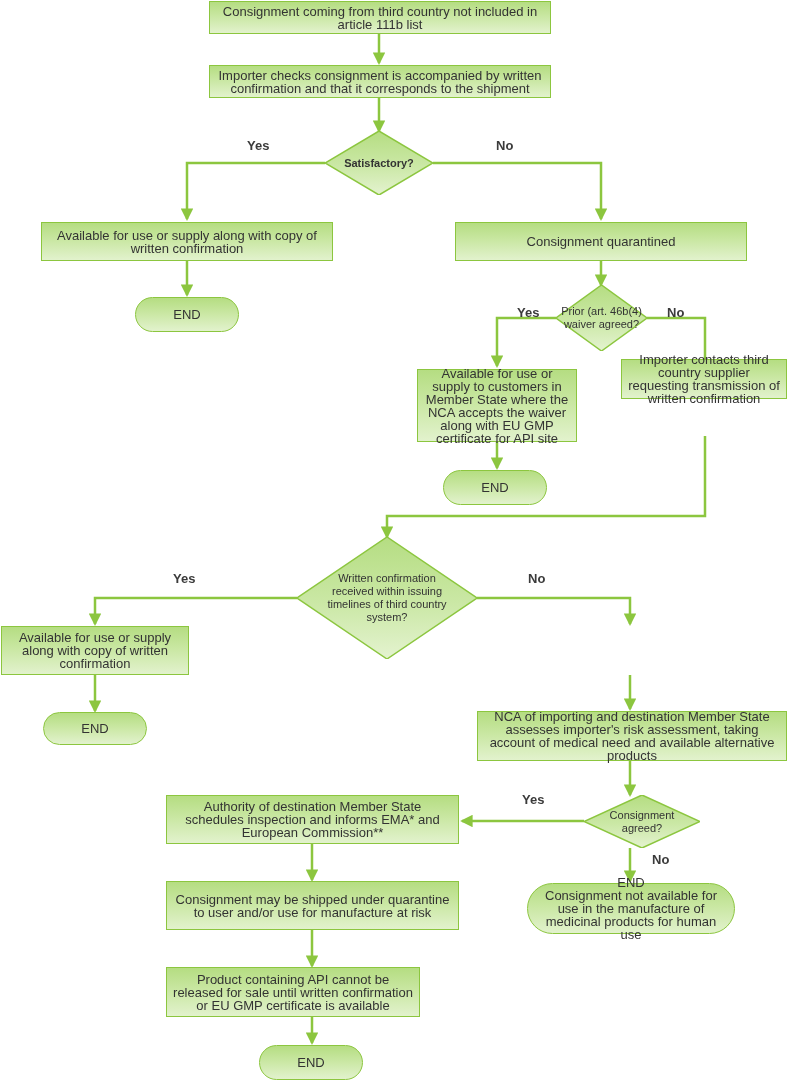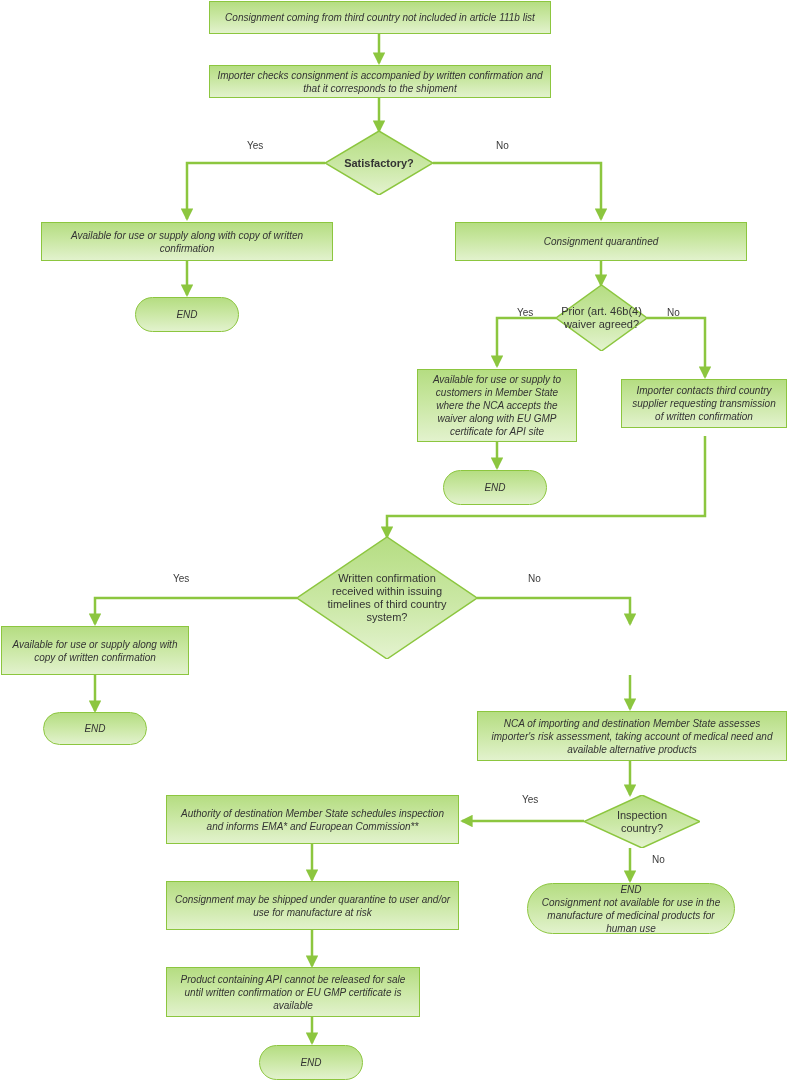--- a/index.html
+++ b/index.html
@@ -26,24 +26,23 @@
     pointer-events: none;
   }
   .node {
     position: absolute;
     box-sizing: border-box;
     display: flex;
     align-items: center;
     justify-content: center;
     text-align: center;
     color: #333333;
-    font-size: 10px;
+    font-size: 13px;
     line-height: 13px;
     z-index: 2;
-    font-style: italic;
   }
   .rect {
     border: 1px solid #8cc63f;
     background: linear-gradient(to bottom, #b5dd82 0%, #c9e7a2 45%, #e2f2cd 100%);
     padding: 2px 6px;
   }
   .terminator {
     border: 1px solid #8cc63f;
     border-radius: 999px;
     background: linear-gradient(to bottom, #b5dd82 0%, #c9e7a2 45%, #e2f2cd 100%);
@@ -71,24 +70,25 @@
     text-align: center;
     color: #333333;
     font-size: 11px;
     line-height: 13px;
     padding: 0 6px;
     box-sizing: border-box;
   }
   .branch-label {
     position: absolute;
     color: #3b3b3b;
-    font-size: 10px;
+    font-size: 13px;
     line-height: 13px;
     white-space: nowrap;
     z-index: 3;
+    font-weight: bold;
   }
 </style>
 </head>
 <body>
 
 <div id="flowchart">
 
   <svg id="edges" width="787" height="1081" viewBox="0 0 787 1081" xmlns="http://www.w3.org/2000/svg">
     <defs>
       <marker id="arrow" viewBox="0 0 10 10" refX="8.5" refY="5" markerWidth="5" markerHeight="5" orient="auto-start-reverse">
@@ -194,21 +194,21 @@
   <div class="branch-label" style="left:667px; top:306px;">No</div>
 
   <div class="node rect" style="left:417px; top:369px; width:160px; height:73px;">
     <span>Available for use or supply to customers in Member State where the NCA accepts the waiver along with EU GMP certificate for API site</span>
   </div>
 
   <div class="node terminator" style="left:443px; top:470px; width:104px; height:35px;">
     <span>END</span>
   </div>
 
-  <div class="node rect" style="left:621px; top:379px; width:166px; height:49px;">
+  <div class="node rect" style="left:621px; top:359px; width:166px; height:40px;">
     <span>Importer contacts third country supplier requesting transmission of written confirmation</span>
   </div>
 
   <div class="decision-wrap" style="left:297px; top:537px; width:180px; height:122px;">
     <svg class="decision-shape" viewBox="0 0 180 122" preserveAspectRatio="none">
       <defs>
         <linearGradient id="dg3" x1="0" y1="0" x2="0" y2="1">
           <stop offset="0%" stop-color="#b5dd82"></stop>
           <stop offset="55%" stop-color="#cbe8a6"></stop>
           <stop offset="100%" stop-color="#e4f3d0"></stop>
@@ -239,21 +239,21 @@
     <svg class="decision-shape" viewBox="0 0 116 53" preserveAspectRatio="none">
       <defs>
         <linearGradient id="dg4" x1="0" y1="0" x2="0" y2="1">
           <stop offset="0%" stop-color="#b5dd82"></stop>
           <stop offset="55%" stop-color="#cbe8a6"></stop>
           <stop offset="100%" stop-color="#e4f3d0"></stop>
         </linearGradient>
       </defs>
       <polygon points="58,0 116,26.5 58,53 0,26.5" fill="url(#dg4)" stroke="#8cc63f" stroke-width="1.5"></polygon>
     </svg>
-    <div class="decision-label" style="padding:0 12px;">Inspection country?</div>
+    <div class="decision-label" style="padding:0 12px;">Consignment agreed?</div>
   </div>
 
   <div class="branch-label" style="left:522px; top:793px;">Yes</div>
   <div class="branch-label" style="left:652px; top:853px;">No</div>
 
   <div class="node rect" style="left:166px; top:795px; width:293px; height:49px;">
     <span>Authority of destination Member State schedules inspection and informs EMA* and European Commission**</span>
   </div>
 
   <div class="node rect" style="left:166px; top:881px; width:293px; height:49px;">

